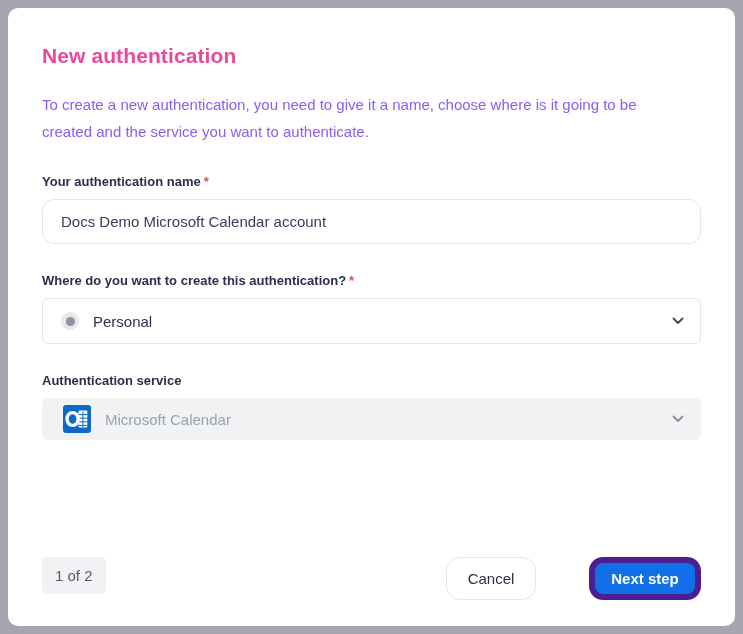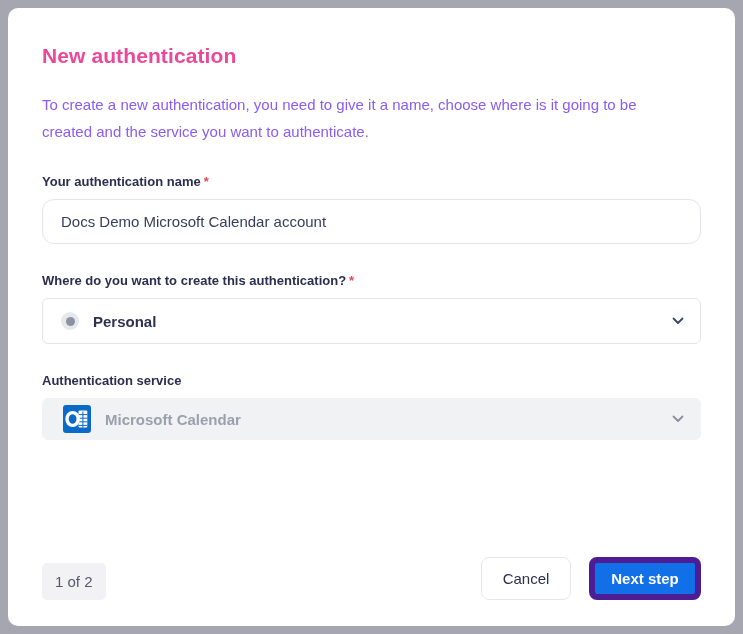--- a/index.html
+++ b/index.html
@@ -58,21 +58,21 @@
     height: 46px;
     border: 1px solid #e3e5ea;
     border-radius: 6px;
     padding: 0 16px 0 18px;
     display: flex;
     align-items: center;
     gap: 14px;
     cursor: pointer;
     background: #fff;
   }
-  .select-value { font-size: 15px; color: #2e3250; flex: 1; font-weight: bold; }
+  .select-value { font-size: 15px; color: #2e3250; flex: 1; }
   .select .chevron { color: #3f445f; }
   .select.disabled {
     background: #f1f2f4;
     border-color: #f1f2f4;
     height: 42px;
     cursor: default;
     padding-left: 20px;
   }
   .select.disabled .select-value { color: #9aa0ac; }
   .select.disabled .chevron { color: #8b8fa0; }
@@ -84,33 +84,34 @@
   }
   .person-dot::after {
     content: "";
     width: 9px; height: 9px; border-radius: 50%;
     background: #8d92a2;
   }
   .outlook-icon { width: 28px; height: 28px; flex: 0 0 auto; display: block; }
   .footer {
     margin-top: auto;
     display: flex;
-    align-items: flex-end;
+    align-items: flex-start;
+    gap: 35px;
   }
   .step-badge {
     background: #f2f2f4;
     border-radius: 5px;
     padding: 10px 13px;
     font-size: 15px;
     color: #53596e;
   }
   .footer-spacer { flex: 1; }
   .btn {
     height: 43px;
-    border-radius: 8px;
+    border-radius: 14px;
     font-size: 15px;
     font-family: "Liberation Sans", sans-serif;
     cursor: pointer;
     display: inline-flex;
     align-items: center;
     justify-content: center;
   }
   .btn-cancel {
     width: 90px;
     background: #ffffff;

